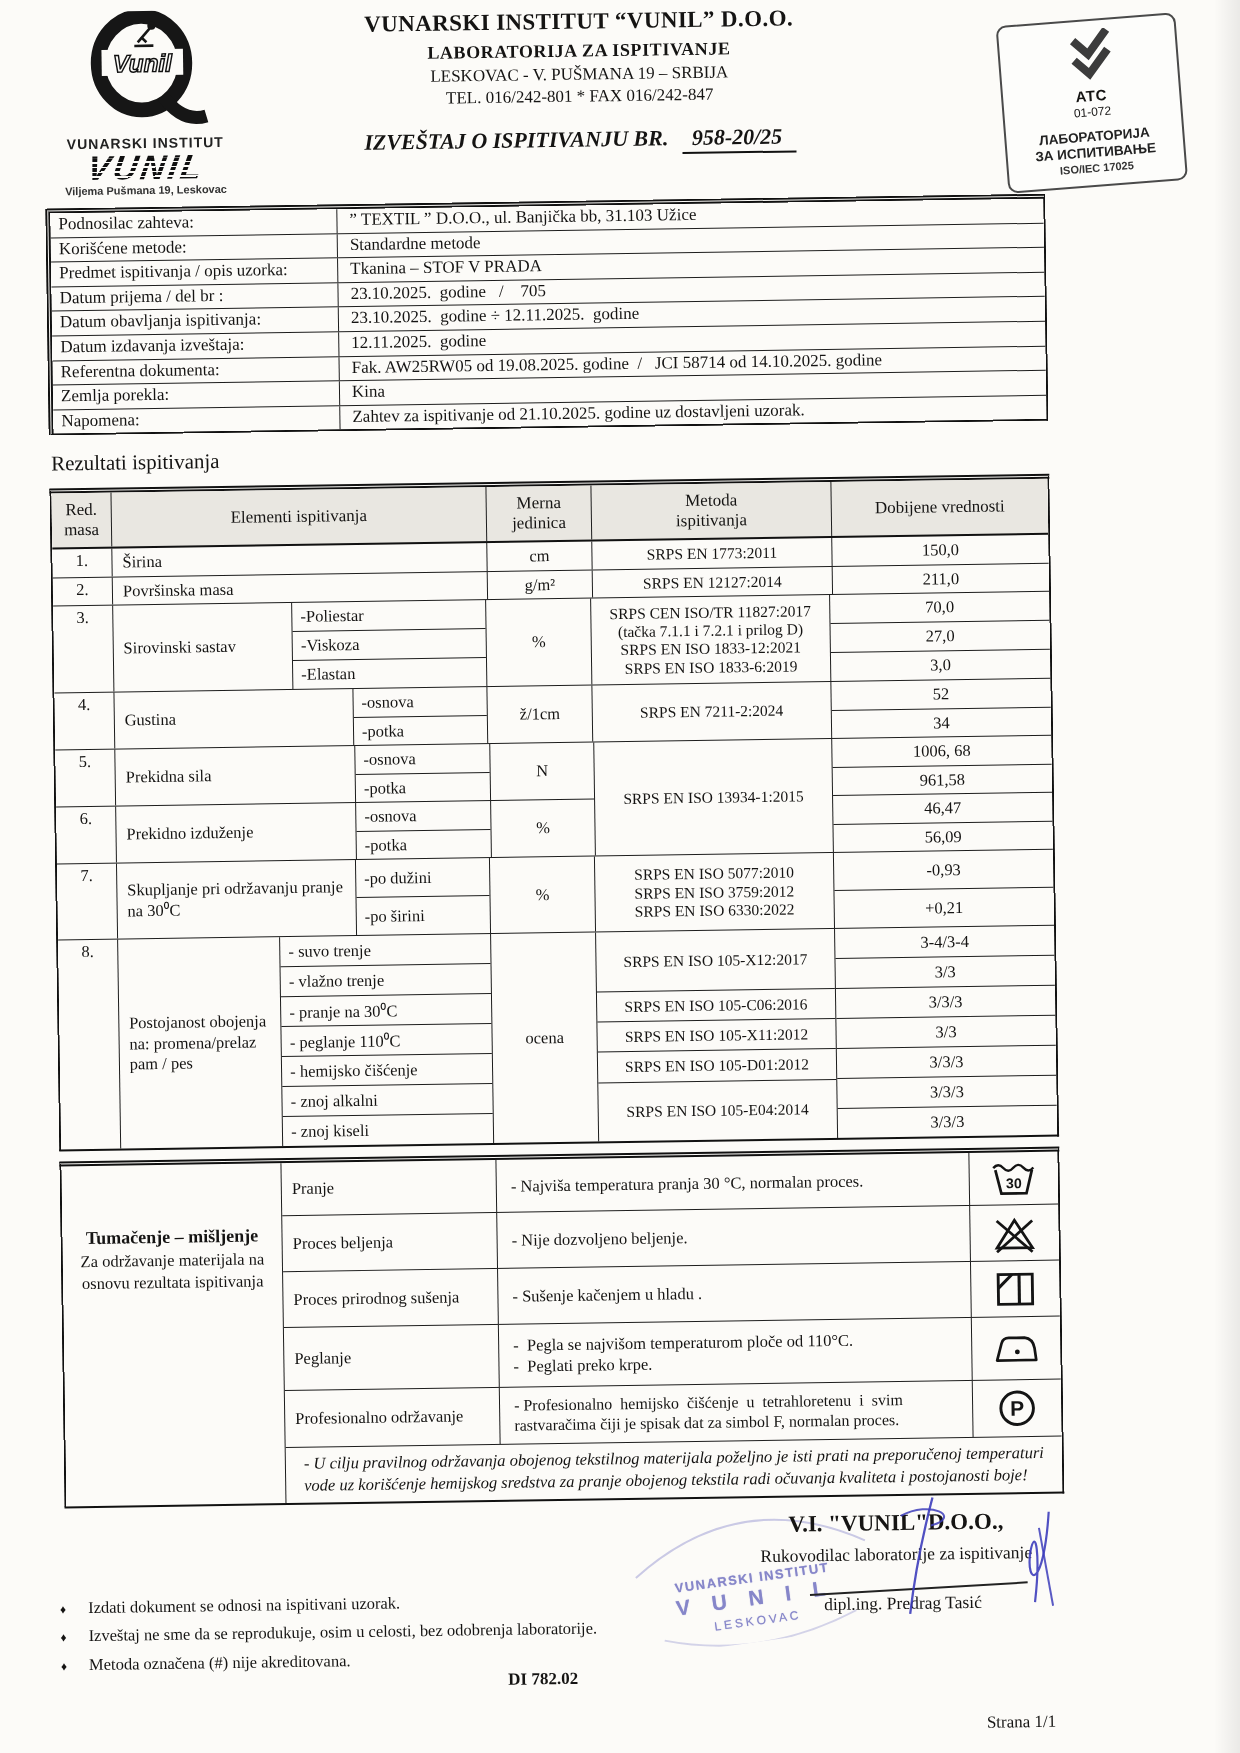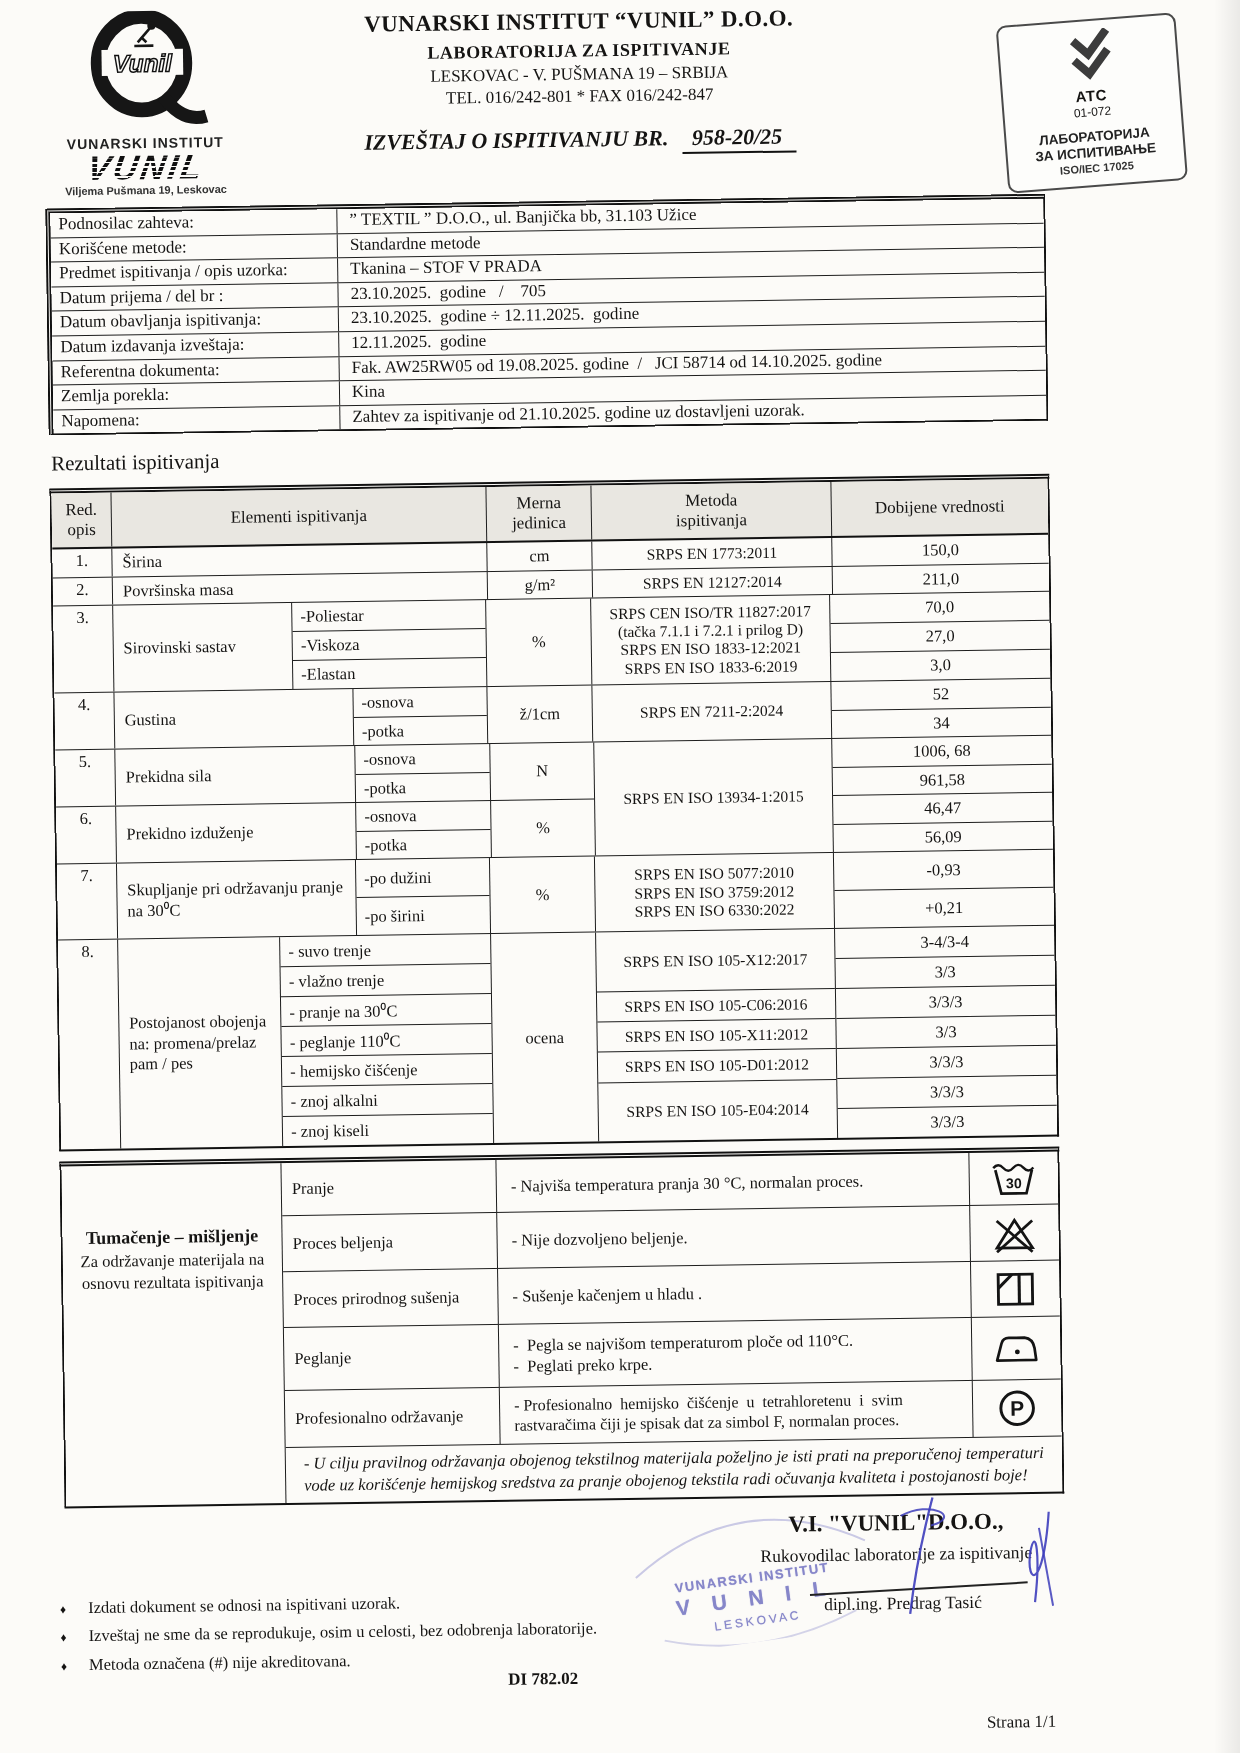--- a/index.html
+++ b/index.html
@@ -199,21 +199,21 @@
       <div class="info-label">Napomena:</div>
       <div class="info-value">Zahtev za ispitivanje od 21.10.2025. godine uz dostavljeni uzorak.</div>
     </div>
   </div>
 
   <div class="rhead">Rezultati ispitivanja</div>
 
   <div class="rtable">
     <div class="rt-hrow">
       <div class="hc br" style="width:60px">Red.
-opis</div>
+masa</div>
       <div class="hc br" style="width:375px">Elementi ispitivanja</div>
       <div class="hc br" style="width:105px">Merna
 jedinica</div>
       <div class="hc br" style="width:240px">Metoda
 ispitivanja</div>
       <div class="hc" style="flex:1">Dobijene vrednosti</div>
     </div>
 
     <div class="fr" style="height:28px">
       <div class="c c-num">1.</div>

